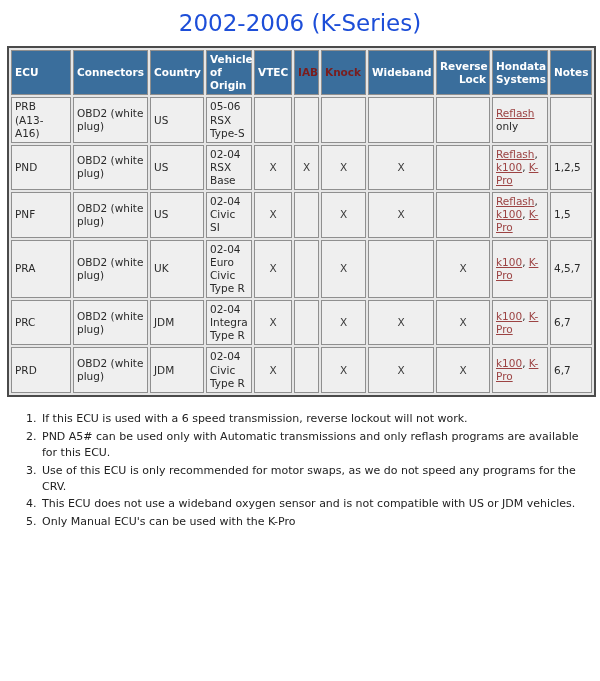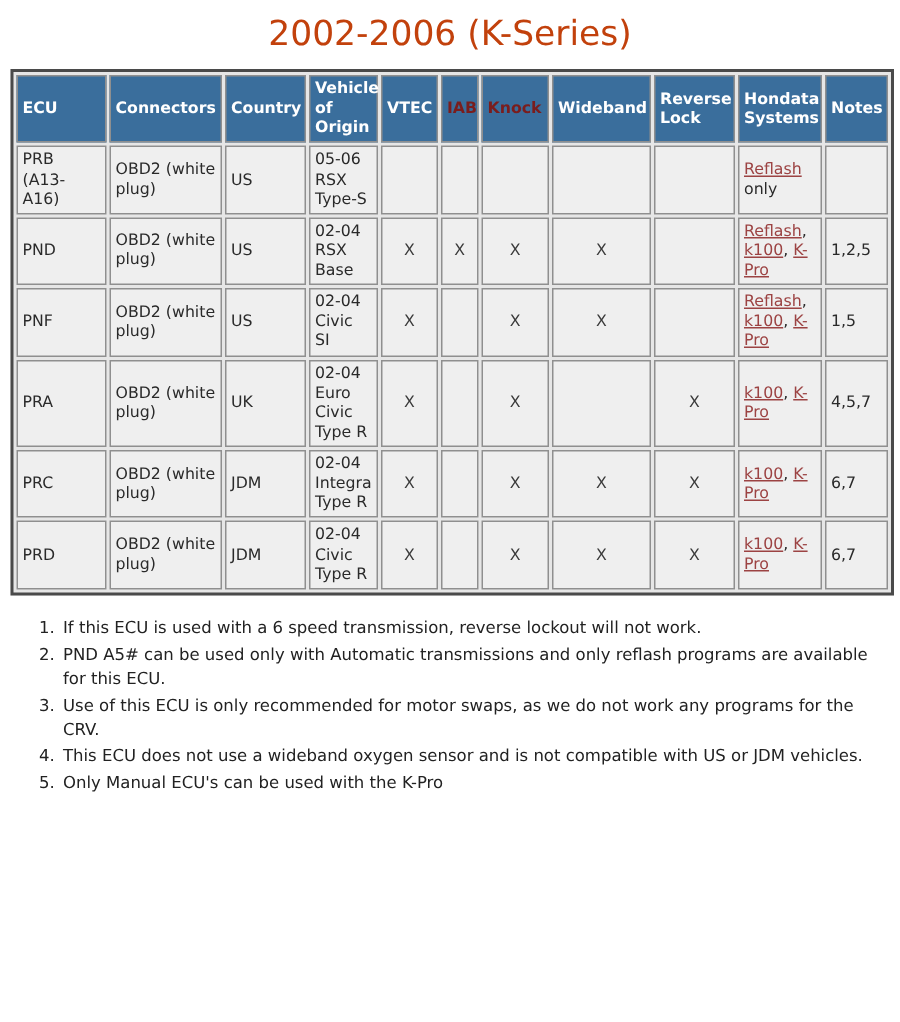--- a/index.html
+++ b/index.html
@@ -10,21 +10,21 @@
     font-family: "DejaVu Sans", "Liberation Sans", sans-serif;
     color: #1c1c1c;
   }
   .page { width: 600px; padding-top: 4px; }
 
   h1.title {
     font-size: 23px;
     font-weight: normal;
     text-align: center;
     margin: 6px 0 10px 0;
-    color: #c2410c;
+    color: #1d4ed8;
     letter-spacing: 0px;
   }
 
   table.ecu-table {
     table-layout: fixed;
     width: 589px;
     margin-left: 7px;
     border-collapse: separate;
     border-spacing: 2px;
     border: 2px solid #4a4a4a;
@@ -46,21 +46,21 @@
     background: #3a6e9c;
     color: #ffffff;
     font-weight: bold;
     font-size: 10.5px;
     line-height: 1.25;
     text-align: left;
     vertical-align: middle;
     padding: 2px 3px;
     border: 1px solid #8f8f8f;
   }
-  th.center { text-align: left; }
+  th.center { text-align: right; }
   td {
     background: #efefef;
     font-size: 10.5px;
     line-height: 1.25;
     color: #2a2a2a;
     vertical-align: middle;
     padding: 2px 3px;
     border: 1px solid #8f8f8f;
     overflow: hidden;
   }
@@ -214,18 +214,18 @@
           <td>6,7</td>
         </tr>
       </tbody>
   </table>
 
 
 
   <ol class="notes-list" id="notes-list">
       <li>If this ECU is used with a 6 speed transmission, reverse lockout will not work.</li>
       <li>PND A5# can be used only with Automatic transmissions and only reflash programs are available for this ECU.</li>
-      <li>Use of this ECU is only recommended for motor swaps, as we do not work any programs for the CRV.</li>
+      <li>Use of this ECU is only recommended for motor swaps, as we do not speed any programs for the CRV.</li>
       <li>This ECU does not use a wideband oxygen sensor and is not compatible with US or JDM vehicles.</li>
       <li>Only Manual ECU's can be used with the K-Pro</li>
     </ol>
 
 </div>
 
 </body></html>

